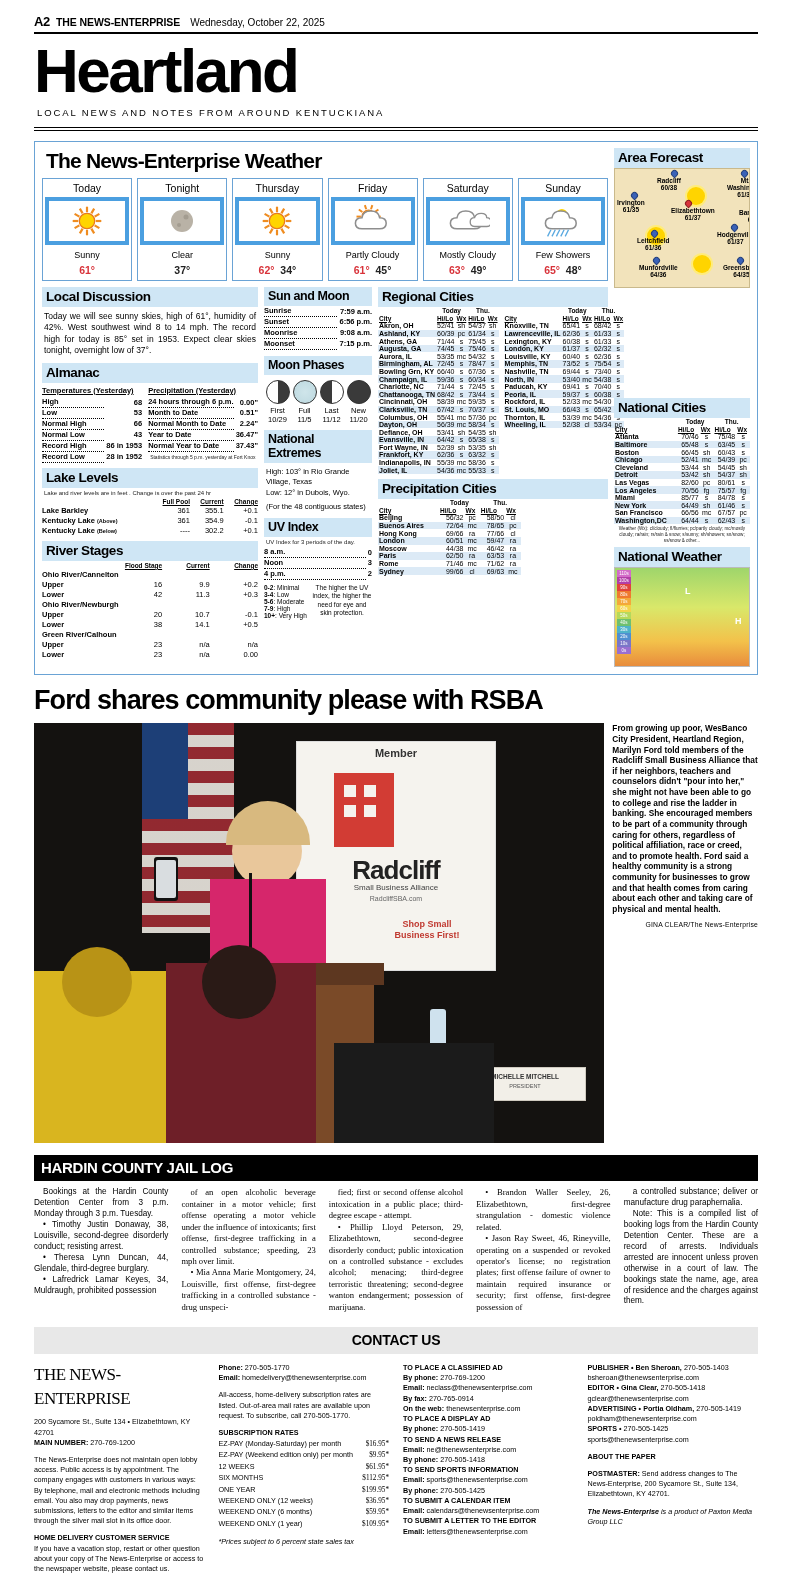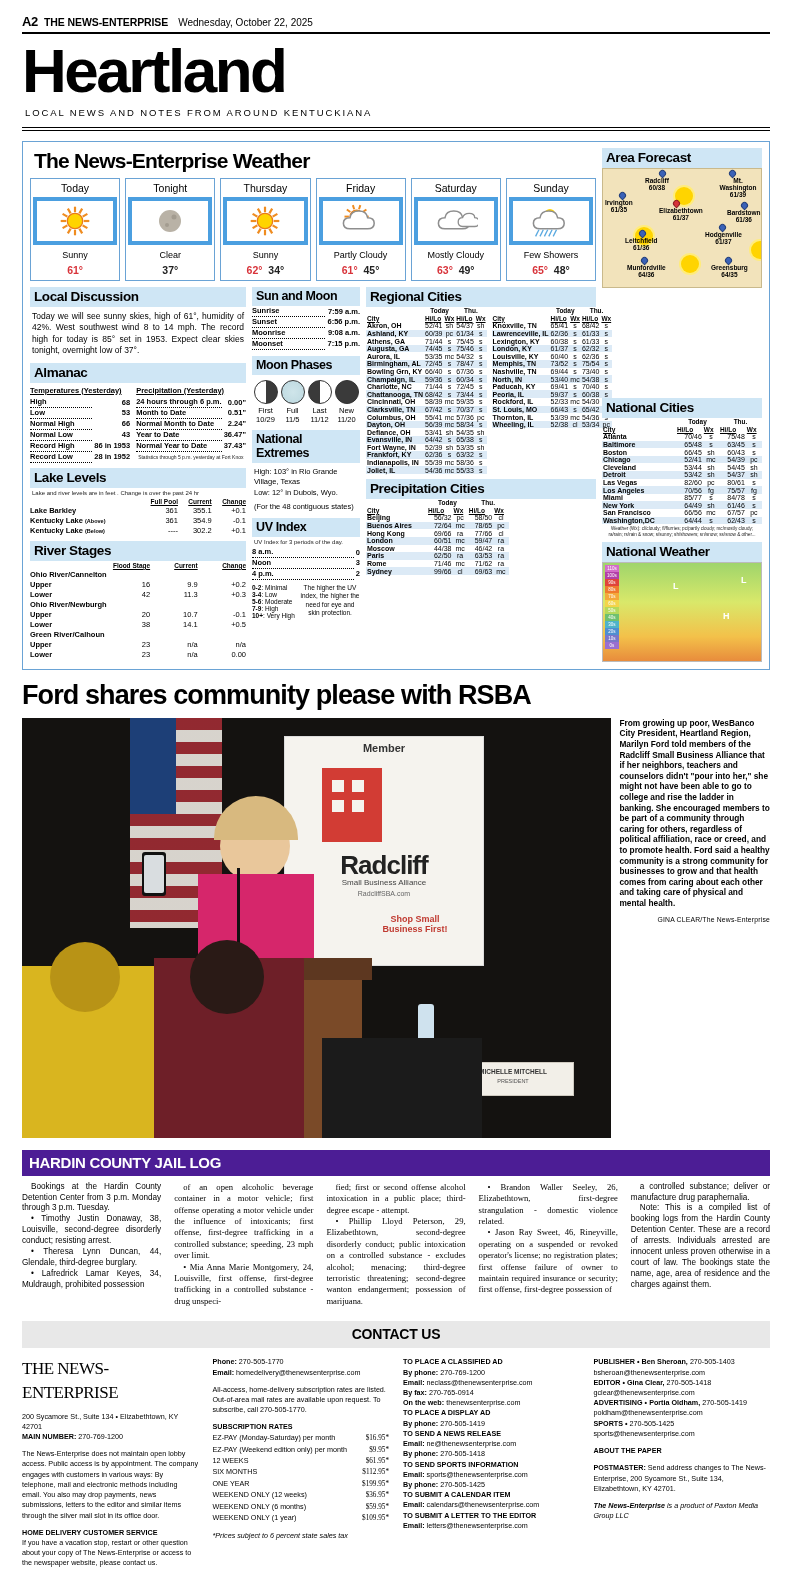--- a/index.html
+++ b/index.html
@@ -3,21 +3,21 @@
 <meta charset="utf-8">
 <style>
   * { box-sizing: border-box; margin: 0; padding: 0; }
   body {
     width: 792px; height: 1584px;
     background: #ffffff;
     font-family: "Liberation Sans", sans-serif;
     color: #000;
     overflow: hidden;
   }
-  .page { width: 792px; height: 1584px; position: relative; padding: 0 22px; }
+  .page { width: 792px; height: 1584px; position: relative; padding: 0 34px; }
 
   
   .folio { display: flex; align-items: baseline; gap: 6px; padding: 14px 0 3px 0; }
   .folio-page { font-size: 13px; font-weight: bold; letter-spacing: -0.3px; }
   .folio-paper { font-size: 10.5px; font-weight: bold; letter-spacing: -0.1px; }
   .folio-date { font-size: 10px; margin-left: 4px; }
   .rule-thick { border-top: 2.5px solid #000; }
 
   
   .masthead { padding-top: 8px; }
@@ -99,21 +99,21 @@
   .legend div { font-size: 4.5px; color: #fff; text-align: center; line-height: 7px; height: 7px; }
 
   
   .art-head { font-size: 27px; font-weight: bold; letter-spacing: -0.9px; padding: 10px 0 7px 0; }
   .art-row { display: flex; gap: 8px; }
   .photo { width: 595px; height: 420px; position: relative; overflow: hidden; background: #1b1a18; }
   .cap { width: 152px; font-size: 8.3px; font-weight: bold; line-height: 1.28; }
   .credit { font-size: 6.8px; font-weight: normal; padding-top: 7px; text-align: right; letter-spacing: 0.2px; }
 
   
-  .black-bar { background: #4c1d95; color: #fff; font-size: 15px; font-weight: bold; letter-spacing: -0.3px; padding: 4px 7px 5px 7px; margin-top: 12px; }
+  .black-bar { background: #000000; color: #fff; font-size: 15px; font-weight: bold; letter-spacing: -0.3px; padding: 4px 7px 5px 7px; margin-top: 12px; }
   .jail-cols { display: flex; gap: 13px; padding-top: 6px; }
   .jail-col { flex: 1; font-family: "Liberation Serif", serif; font-size: 8.6px; line-height: 1.33; text-align: justify; }
   .jail-col.sans { font-family: "Liberation Sans", sans-serif; font-size: 8.2px; }
   .jail-col p { text-indent: 9px; margin-bottom: 0; }
 
   
   .contact-bar { background: #e8e8e8; text-align: center; font-size: 14px; font-weight: bold; padding: 5px 0 6px 0; margin-top: 14px; letter-spacing: -0.2px; }
   .contact-cols { display: flex; gap: 14px; padding-top: 9px; }
   .cc { flex: 1; font-size: 7.2px; line-height: 1.42; }
   .cc .logo { font-family: "Liberation Serif", serif; font-size: 17px; letter-spacing: -0.5px; padding-bottom: 6px; }

